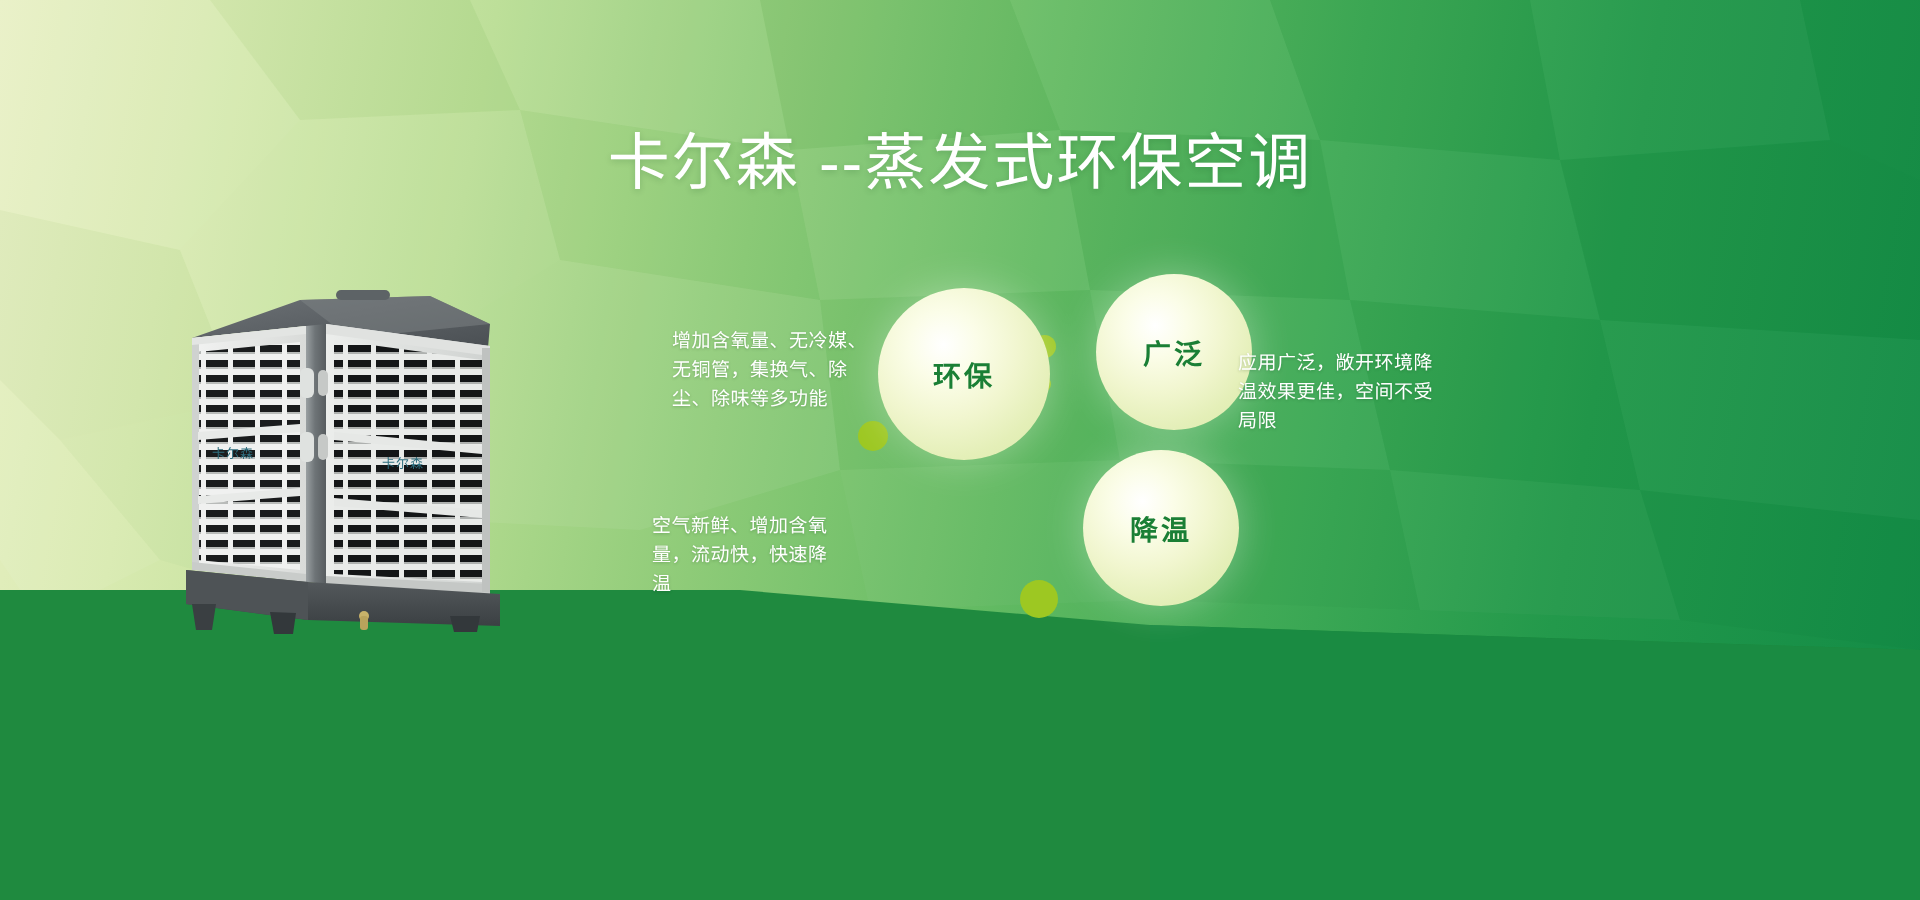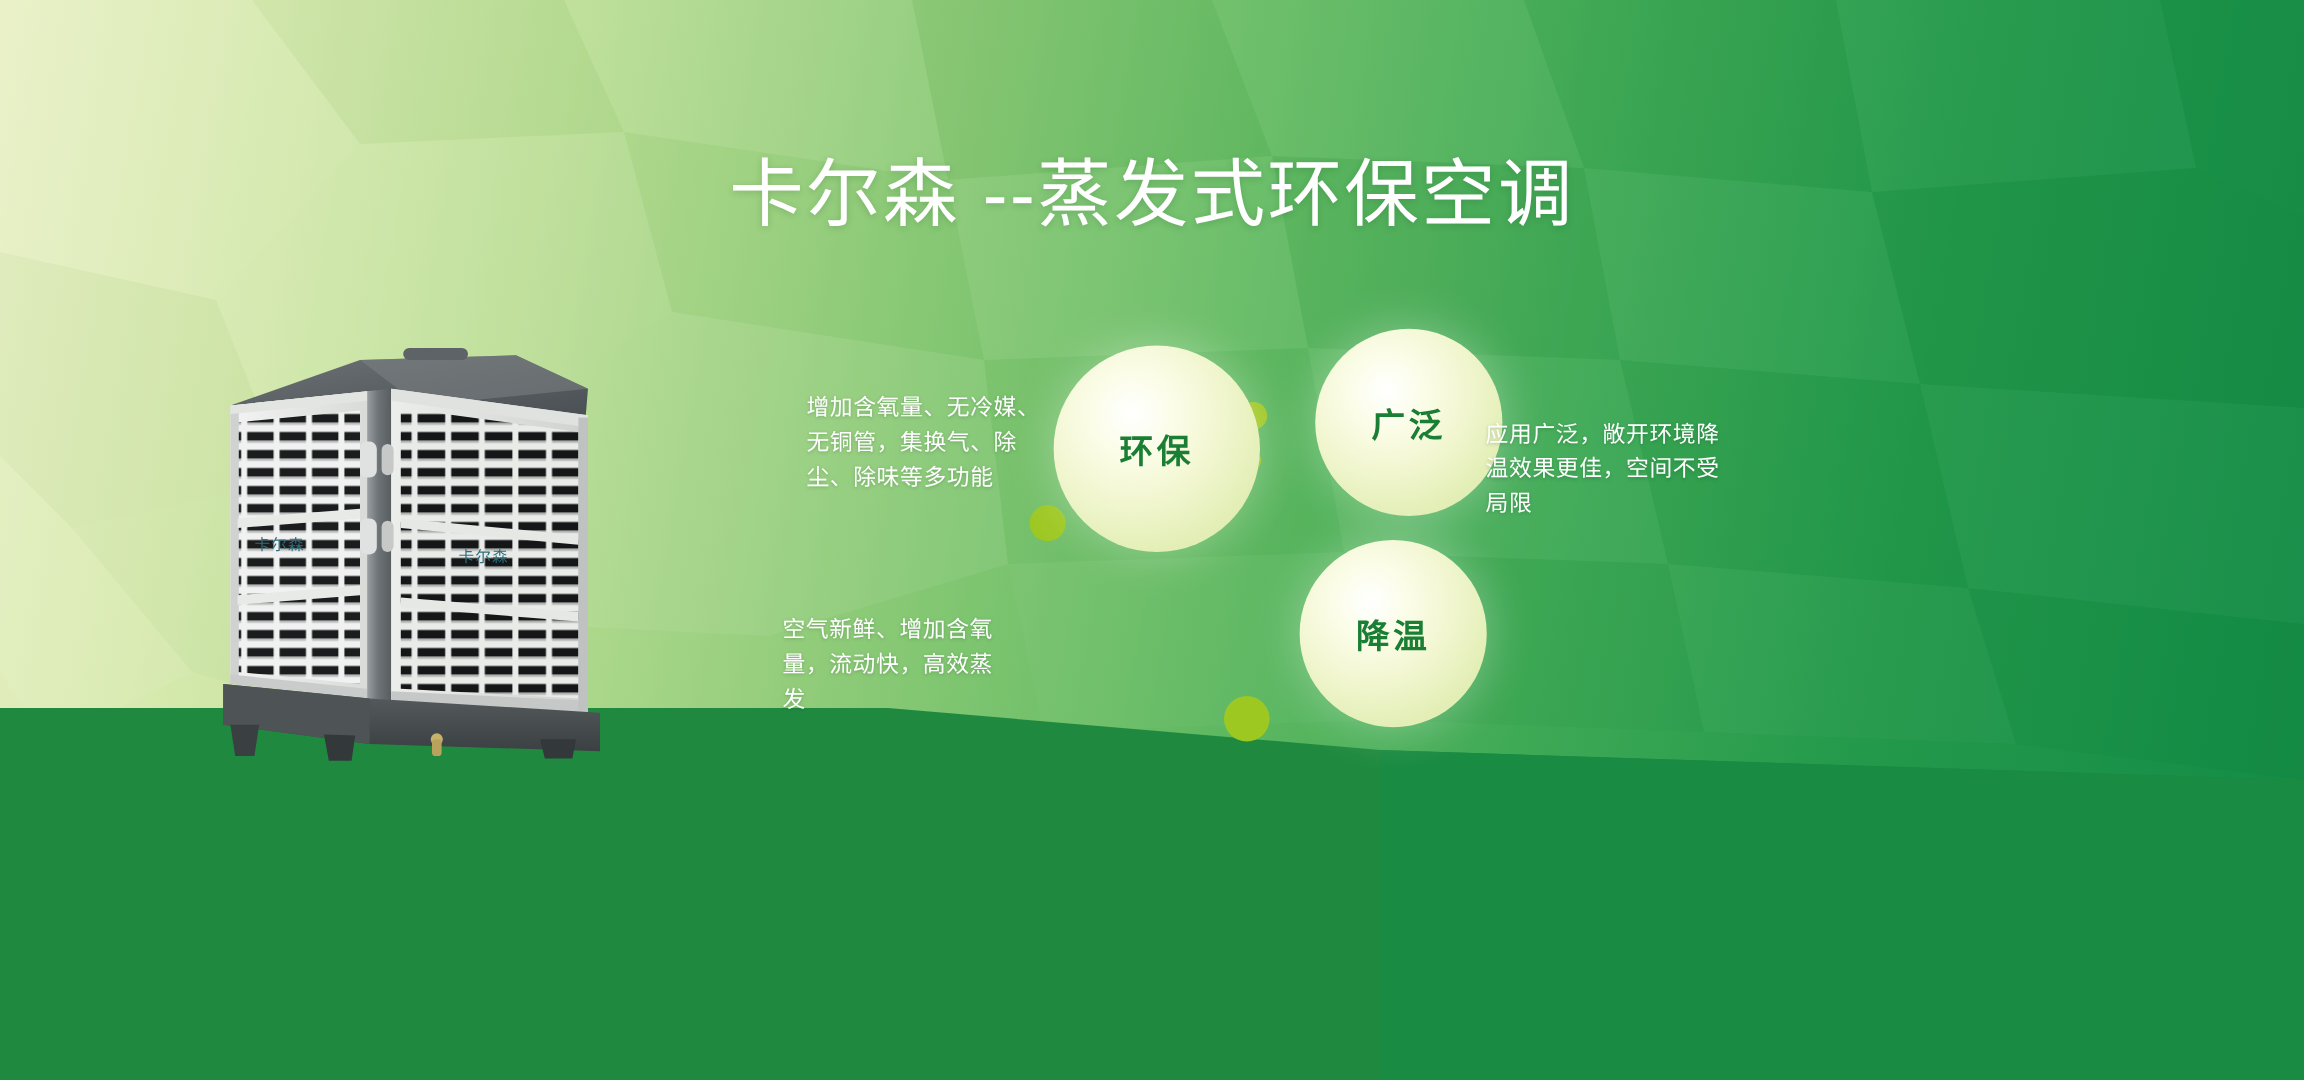--- a/index.html
+++ b/index.html
@@ -246,15 +246,15 @@
   </div>
   <div class="bubble b-guangfan">
     <span>广泛</span>
   </div>
   <div class="bubble b-jiangwen">
     <span>降温</span>
   </div>
 
   <div class="caption c-huanbao">增加含氧量、无冷媒、无铜管，集换气、除尘、除味等多功能</div>
   <div class="caption c-guangfan">应用广泛，敞开环境降温效果更佳，空间不受局限</div>
-  <div class="caption c-tongfeng">空气新鲜、增加含氧量，流动快，高效蒸发</div>
+  <div class="caption c-tongfeng">空气新鲜、增加含氧量，流动快，快速降温</div>
 
 </div>
 
 </body></html>

